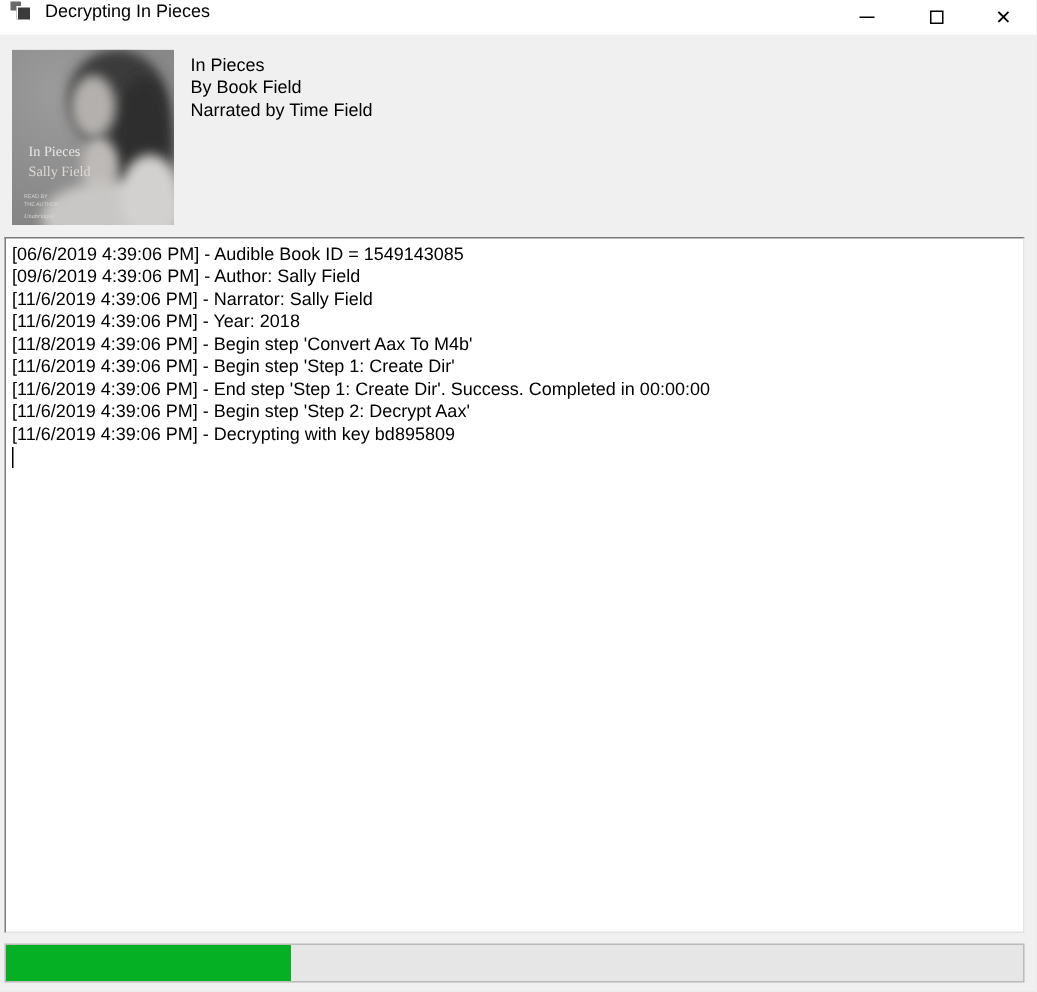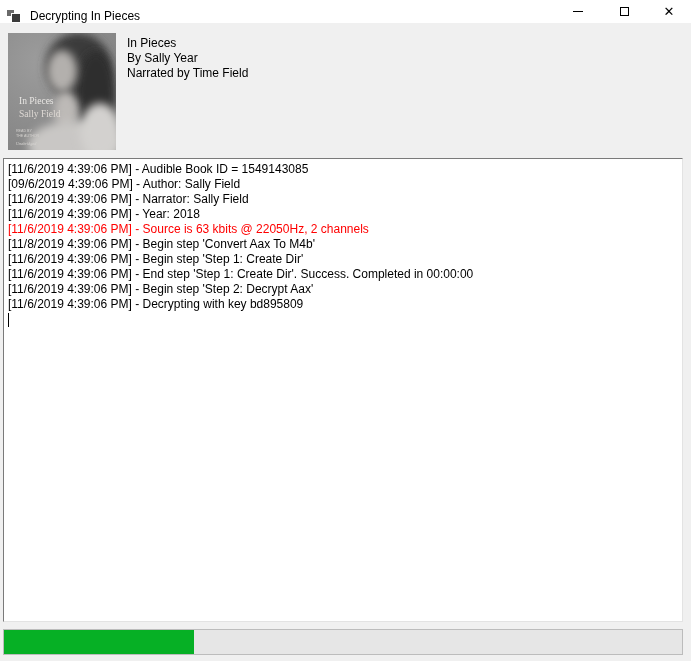--- a/index.html
+++ b/index.html
@@ -13,21 +13,21 @@
     position: relative;
     width: 691px; height: 661px;
     background: #f0f0f0;
     outline: 1px solid #d5d5d5;
   }
   
   .titlebar {
     position: absolute; top: 0; left: 0;
     width: 100%; height: 23px;
     background: #ffffff;
-    display: flex; align-items: flex-end;
+    display: flex; align-items: flex-start;
   }
   .app-icon {
     width: 16px; height: 14px;
     margin-left: 7px;
     position: relative;
     flex: 0 0 auto;
   }
   .app-icon .sq1 {
     position: absolute; left: 0; top: 1px;
     width: 7px; height: 6px; background: #6a6a6a;
@@ -154,31 +154,30 @@
 
         <text x="11" y="71" font-family="Liberation Serif, DejaVu Serif, serif" font-size="9.5" fill="#e8e6e3">In Pieces</text>
         <text x="11" y="84" font-family="Liberation Serif, DejaVu Serif, serif" font-size="9.5" fill="#ded9d4">Sally Field</text>
         <text x="8" y="99" font-family="Liberation Sans, sans-serif" font-size="3.6" fill="#d4d2cf">READ BY</text>
         <text x="8" y="104" font-family="Liberation Sans, sans-serif" font-size="3.6" fill="#d4d2cf">THE AUTHOR</text>
         <text x="8" y="112" font-family="Liberation Serif, DejaVu Serif, serif" font-size="4.2" font-style="italic" fill="#d8d6d3">Unabridged</text>
       </svg>
     </div>
     <div class="book-info">
       <div>In Pieces</div>
-      <div>By Sally Year</div>
+      <div>By Book Field</div>
       <div>Narrated by Time Field</div>
     </div>
   </div>
 
   <div class="log-textbox">
-    <div class="log-line">[11/6/2019 4:39:06 PM] - Audible Book ID = 1549143085</div>
+    <div class="log-line">[06/6/2019 4:39:06 PM] - Audible Book ID = 1549143085</div>
       <div class="log-line">[09/6/2019 4:39:06 PM] - Author: Sally Field</div>
       <div class="log-line">[11/6/2019 4:39:06 PM] - Narrator: Sally Field</div>
       <div class="log-line">[11/6/2019 4:39:06 PM] - Year: 2018</div>
-      <div class="log-line error">[11/6/2019 4:39:06 PM] - Source is 63 kbits @ 22050Hz, 2 channels</div>
       <div class="log-line">[11/8/2019 4:39:06 PM] - Begin step 'Convert Aax To M4b'</div>
       <div class="log-line">[11/6/2019 4:39:06 PM] - Begin step 'Step 1: Create Dir'</div>
       <div class="log-line">[11/6/2019 4:39:06 PM] - End step 'Step 1: Create Dir'. Success. Completed in 00:00:00</div>
       <div class="log-line">[11/6/2019 4:39:06 PM] - Begin step 'Step 2: Decrypt Aax'</div>
       <div class="log-line">[11/6/2019 4:39:06 PM] - Decrypting with key bd895809</div>
       <div class="caret"></div>
   </div>
 
   <div class="progressbar" style="background: rgb(230, 230, 230);">
     <div class="progress-fill" style="width: 28%; background: rgb(6, 176, 37);"></div>

